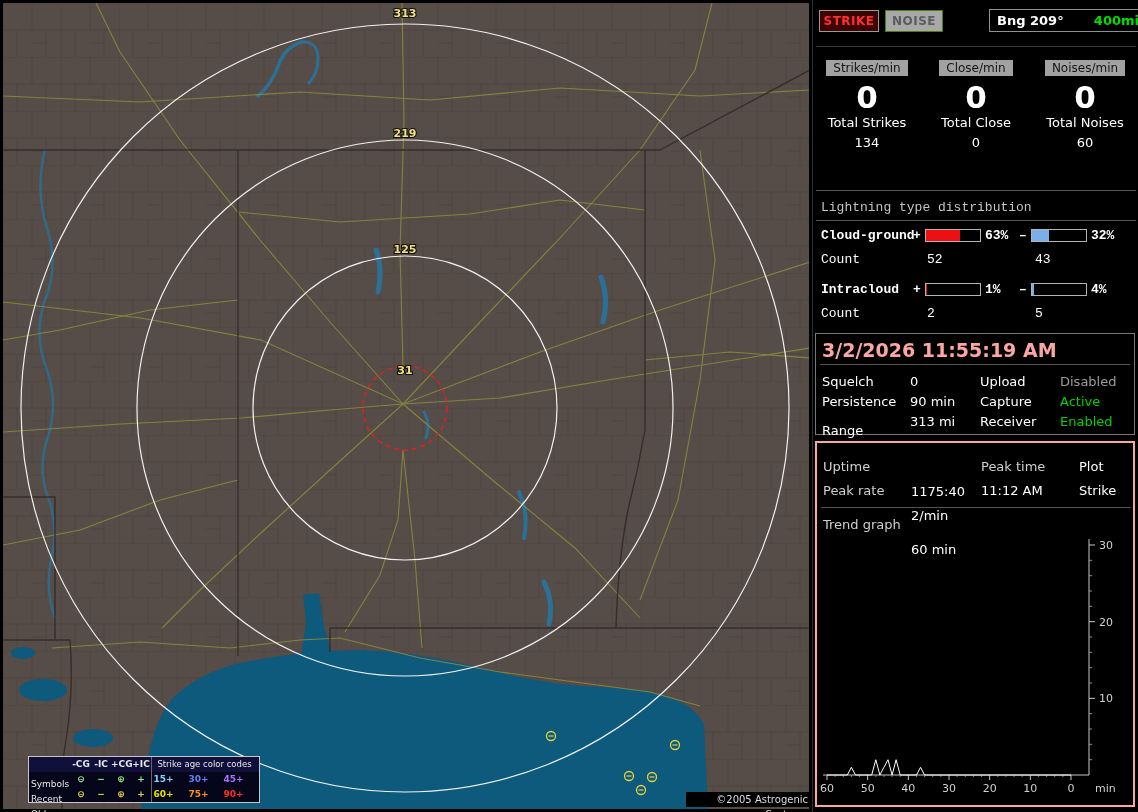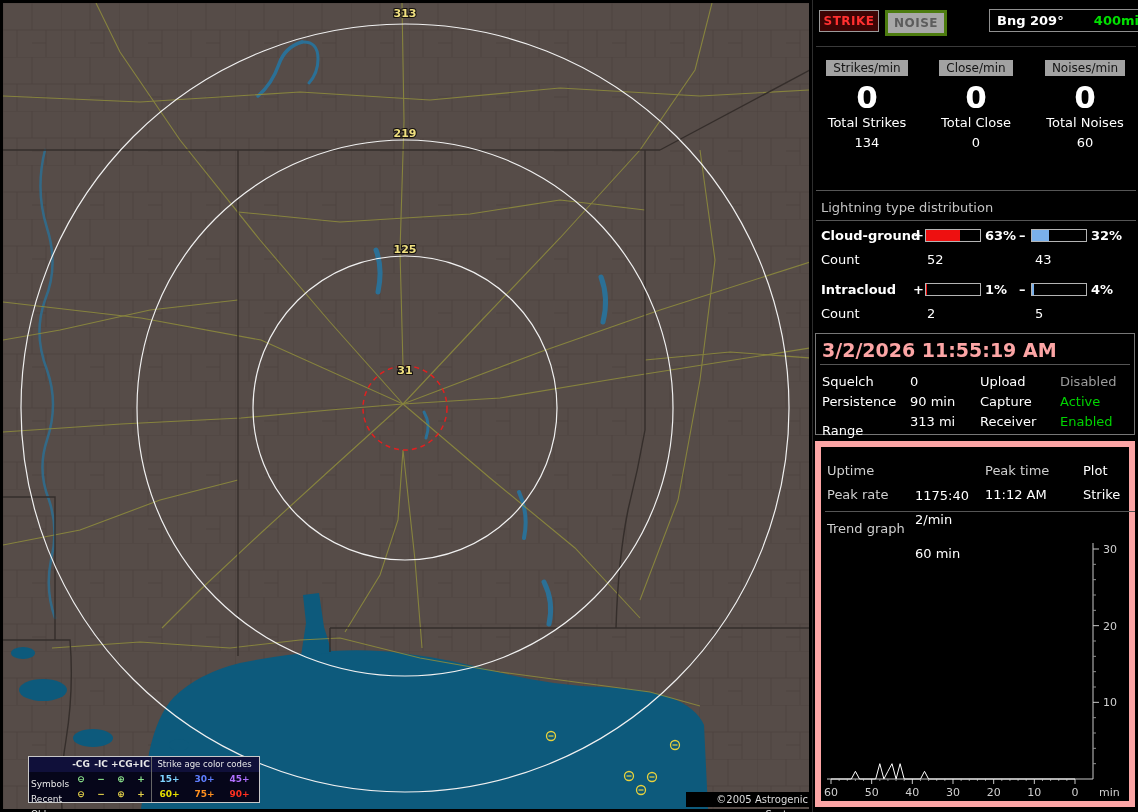--- a/index.html
+++ b/index.html
@@ -19,58 +19,58 @@
   
   .legend{position:absolute;left:25px;top:753px;width:232px;height:47px;background:#06061a;
           border:1px solid #c8c8c8;font-size:9px;line-height:1;box-sizing:border-box;}
   .lg-row{display:flex;align-items:center;height:15px;padding:0 2px;}
   .lg-head{background:#10103a;}
   .lg-name{width:40px;color:#e8e8e8;margin-top:40px;}
   .lg-sym{width:20px;text-align:center;color:#e8e8e8;font-weight:bold;}
   .lg-agehead{flex:1;height:100%;display:flex;align-items:center;justify-content:center;
               border-left:1px solid #666;color:#e8e8e8;font-size:8.5px;}
   .lg-ages{flex:1;height:100%;display:flex;align-items:center;justify-content:space-around;border-left:1px solid #666;}
-  .lg-age{width:32px;text-align:center;font-weight:bold;}
+  .lg-age{width:32px;font-weight:bold;}
 
   
   .panel{position:absolute;left:812px;top:0;width:326px;height:812px;background:#000;border-left:1px solid #2e2e2e;}
   .pane-line{position:absolute;left:3px;width:320px;height:1px;background:#565656;}
   .btn-strike{left:6px;top:10px;width:58px;height:20px;background:#3d0404;color:#ff3030;
               border:1px solid #9a9a9a;font-weight:bold;font-size:12px;display:flex;align-items:center;justify-content:center;letter-spacing:.5px;}
   .btn-noise{left:72px;top:10px;width:56px;height:20px;background:#a8a8a8;color:#5c5c5c;
-             border:3px solid #4d7c0f;font-weight:bold;font-size:12px;display:flex;align-items:center;justify-content:center;letter-spacing:.5px;}
+             border:1px solid #4d7c0f;font-weight:bold;font-size:12px;display:flex;align-items:center;justify-content:center;letter-spacing:.5px;}
   .bng-box{left:176px;top:9px;width:142px;height:21px;border:1px solid #909090;background:#000;
            display:flex;align-items:center;justify-content:space-between;padding:0 7px;font-weight:bold;font-size:13px;box-sizing:content-box;}
   .green{color:#00e000;}
 
   .rate-col{position:absolute;top:60px;width:104px;text-align:center;}
   .rc0{left:2px}.rc1{left:111px}.rc2{left:220px}
   .rate-header{display:inline-block;background:#a2a2a2;color:#141414;font-size:12px;padding:1px 7px;}
   .rate-value{font-size:31px;font-weight:bold;margin-top:3px;}
   .total-label{font-size:13px;margin-top:0;}
   .total-value{font-size:13px;margin-top:5px;}
 
-  .dist{position:absolute;left:0;top:194px;width:326px;height:136px;font-size:13px;}
+  .dist{position:absolute;left:0;top:194px;width:326px;height:136px;font-size:13px;font-family:Liberation Mono, monospace;}
   .dist .title{position:absolute;left:8px;top:6px;color:#c4c4c4;}
   .d-label{position:absolute;font-weight:bold;}
   .d-sign{position:absolute;font-weight:bold;}
   .d-pct{position:absolute;font-weight:bold;}
   .d-count{position:absolute;}
   .bar{position:absolute;width:54px;height:11px;border:1px solid #b4b4b4;background:#000;}
   .bar>div{height:100%;width:0;}
 
   .status-box{position:absolute;left:2px;top:333px;width:320px;height:102px;border:1px solid #777;box-sizing:border-box;}
   .datetime{position:absolute;left:6px;top:5px;font-size:19px;font-weight:bold;color:#fca5a5;}
   .in-line{position:absolute;left:4px;width:310px;height:1px;background:#555;}
   .f-l1{position:absolute;left:6px;}
   .f-v1{position:absolute;left:94px;}
   .f-l2{position:absolute;left:164px;}
   .f-v2{position:absolute;left:244px;}
 
-  .session-box{position:absolute;left:2px;top:441px;width:320px;height:366px;border:6px solid #fca5a5;box-sizing:border-box;}
+  .session-box{position:absolute;left:2px;top:441px;width:320px;height:366px;border:2px solid #fca5a5;box-sizing:border-box;}
   .s-l1{position:absolute;left:6px;color:#cfcfcf;}
   .s-v1{position:absolute;left:94px;margin-top:25px;}
   .s-l2{position:absolute;left:164px;color:#cfcfcf;}
   .s-v2{position:absolute;left:262px;}
   #trend-svg{position:absolute;left:2px;top:90px;}
   #trend-svg text{font-family:"DejaVu Sans","Liberation Sans",sans-serif;}
 </style>
 </head>
 <body>
 

